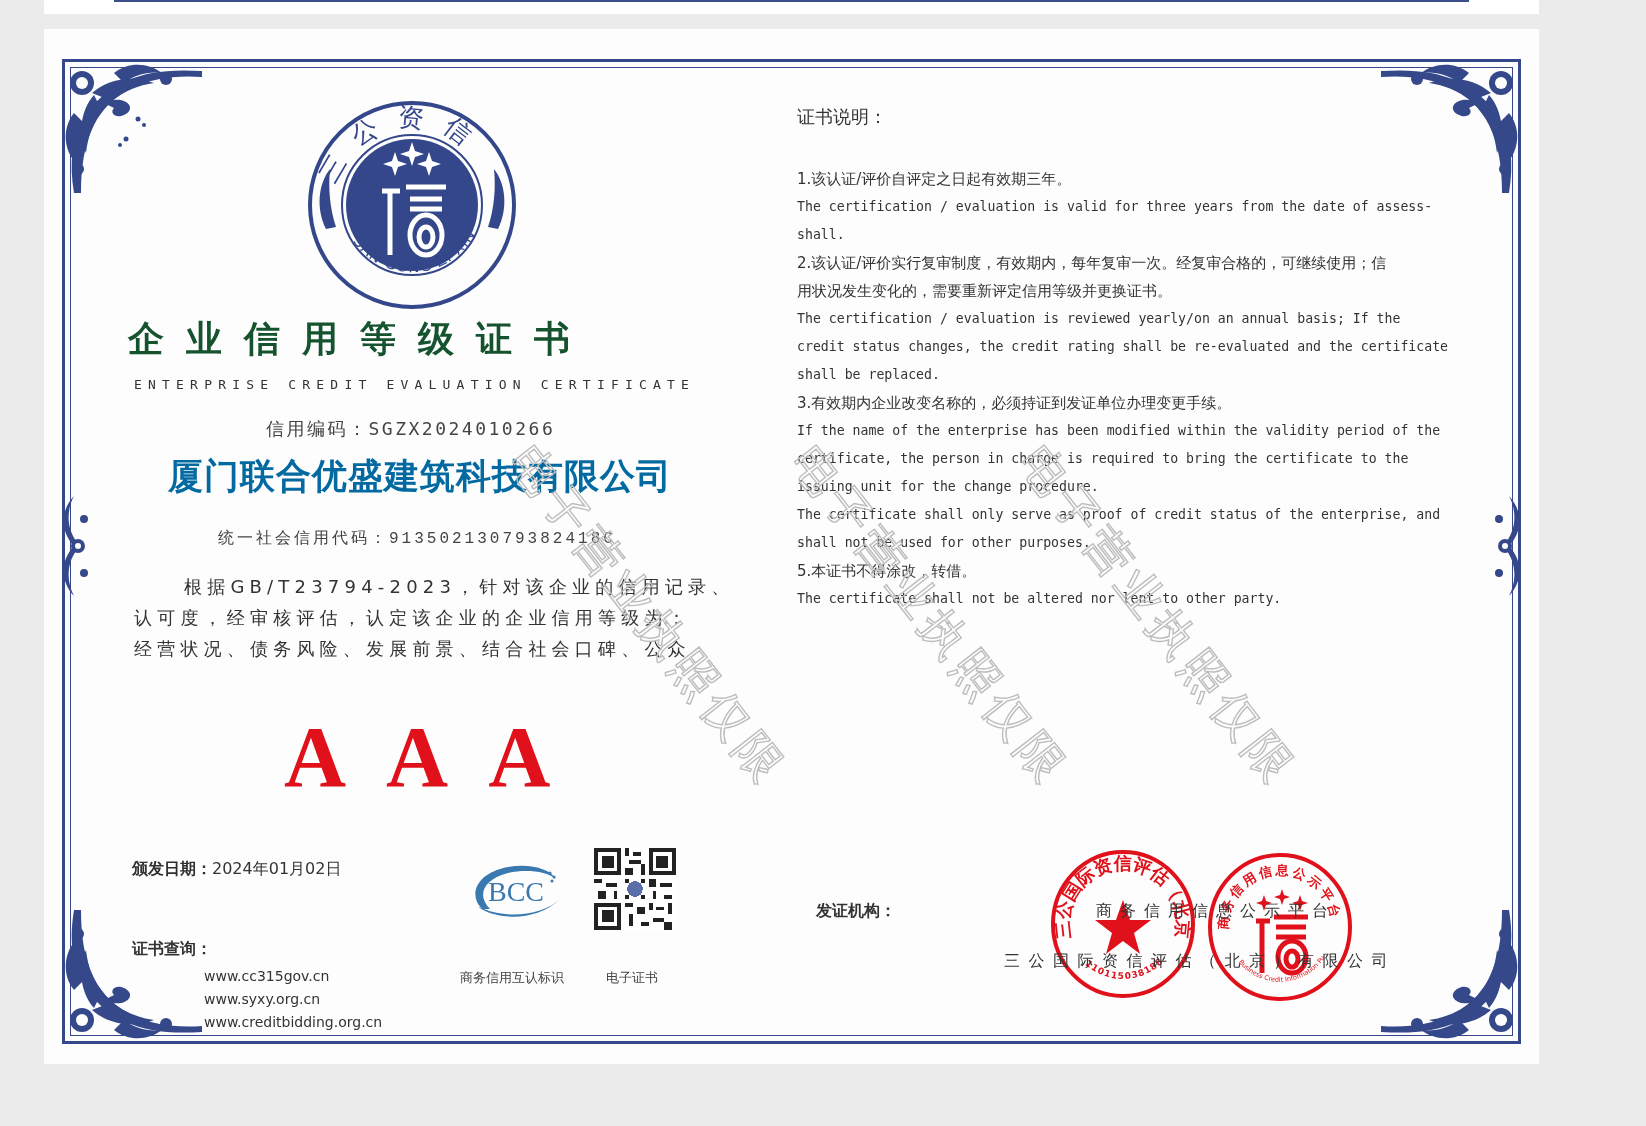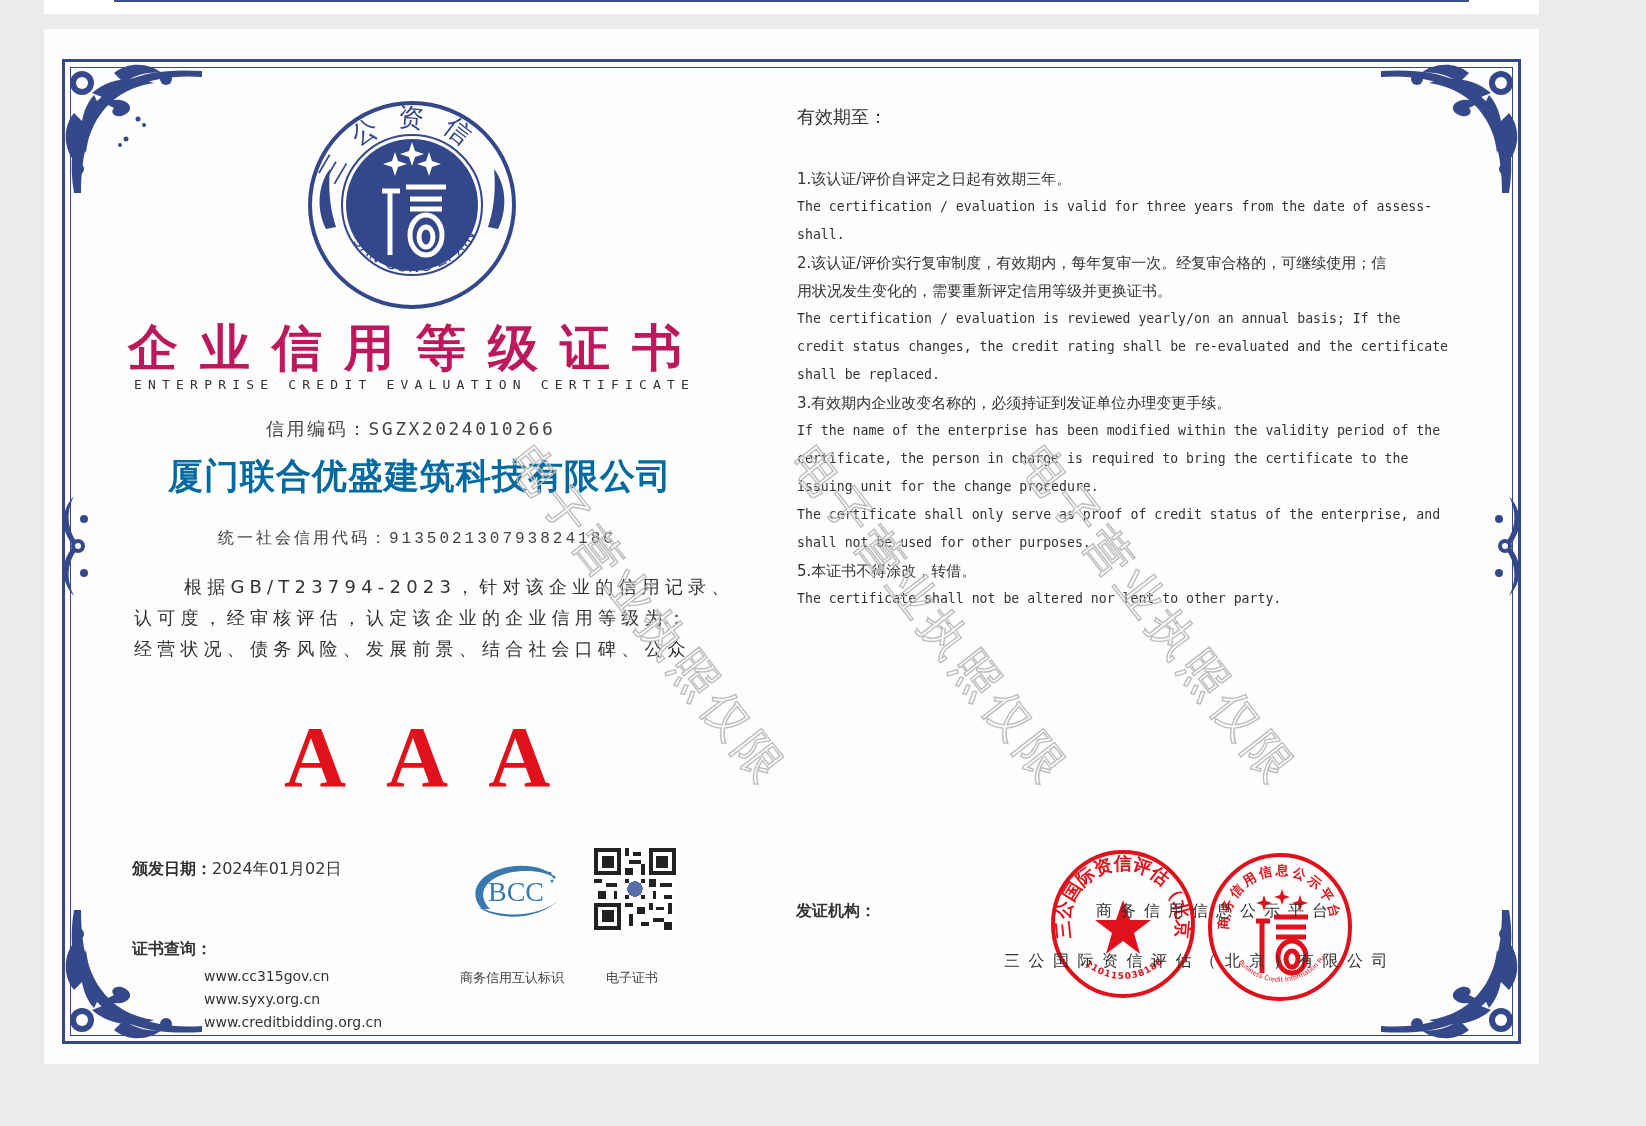--- a/index.html
+++ b/index.html
@@ -39,21 +39,21 @@
   .side-orn.left { left: 8px; top: 462px; }
   .side-orn.right { right: 8px; top: 462px; transform: scaleX(-1); }
 
   
   .logo { position: absolute; left: 262px; top: 70px; width: 212px; height: 212px; }
   .logo svg { width: 100%; height: 100%; }
 
   .title-cn {
     position: absolute; left: 84px; top: 286px; width: 566px;
     font-family: Liberation Serif, serif; font-weight: bold;
-    font-size: 50px; color: #be185d; letter-spacing: 22px; white-space: nowrap;
+    font-size: 36px; color: #14532d; letter-spacing: 22px; white-space: nowrap;
   }
   .title-en {
     position: absolute; left: 90px; top: 348px;
     font-family: "DejaVu Sans Mono", "Liberation Mono", monospace;
     font-size: 13px; letter-spacing: 6.2px; color: #333; white-space: nowrap;
   }
   .credit-code {
     position: absolute; left: 222px; top: 388px;
     font-family: "DejaVu Sans Mono", "Liberation Mono", monospace;
     font-size: 18px; letter-spacing: 2.5px; color: #444; white-space: nowrap;
@@ -96,21 +96,21 @@
 
   
   .notes { position: absolute; left: 753px; top: 76px; width: 640px; color: #333; }
   .notes .heading { font-size: 18px; margin-bottom: 36px; }
   .notes .cn { font-size: 15px; line-height: 28px; white-space: nowrap; }
   .notes .en {
     font-family: "DejaVu Sans Mono", "Liberation Mono", monospace;
     font-size: 13.2px; line-height: 28px; white-space: nowrap; color: #333;
   }
 
-  .issuer-label { position: absolute; left: 752px; top: 872px; font-size: 16px; font-weight: bold; color: #333; white-space: nowrap; }
+  .issuer-label { position: absolute; left: 772px; top: 872px; font-size: 16px; font-weight: bold; color: #333; white-space: nowrap; }
   .platform { position: absolute; left: 1052px; top: 872px; font-size: 16px; color: #333; letter-spacing: 8px; white-space: nowrap; }
   .issuer-name { position: absolute; left: 960px; top: 922px; font-size: 16px; color: #333; letter-spacing: 8.5px; white-space: nowrap; }
   .seal { position: absolute; width: 152px; height: 152px; }
   .seal svg { width: 100%; height: 100%; }
   .seal.s1 { left: 1003px; top: 819px; }
   .seal.s2 { left: 1160px; top: 822px; }
 
   .watermark {
     position: absolute; font-size: 46px; color: transparent;
     -webkit-text-stroke: 1.4px #bdbdbd; white-space: nowrap;
@@ -333,21 +333,21 @@
           <rect x="15" y="18" width="3" height="1"></rect>
           <rect x="18" y="19" width="2" height="2"></rect>
       </g>
       <circle cx="10.5" cy="10.5" r="2" fill="#5a6fa8"></circle>
     </svg>
   </div>
   <div class="cap-bcc">商务信用互认标识</div>
   <div class="cap-qr">电子证书</div>
 
   <div class="notes">
-    <div class="heading">有效期至：</div>
+    <div class="heading">证书说明：</div>
     <div class="cn">1.该认证/评价自评定之日起有效期三年。</div>
     <div class="en">The certification / evaluation is valid for three years from the date of assess-</div>
     <div class="en">shall.</div>
     <div class="cn">2.该认证/评价实行复审制度，有效期内，每年复审一次。经复审合格的，可继续使用；信</div>
     <div class="cn">用状况发生变化的，需要重新评定信用等级并更换证书。</div>
     <div class="en">The certification / evaluation is reviewed yearly/on an annual basis; If the</div>
     <div class="en">credit status changes, the credit rating shall be re-evaluated and the certificate</div>
     <div class="en">shall be replaced.</div>
     <div class="cn">3.有效期内企业改变名称的，必须持证到发证单位办理变更手续。</div>
     <div class="en">If the name of the enterprise has been modified within the validity period of the</div>

